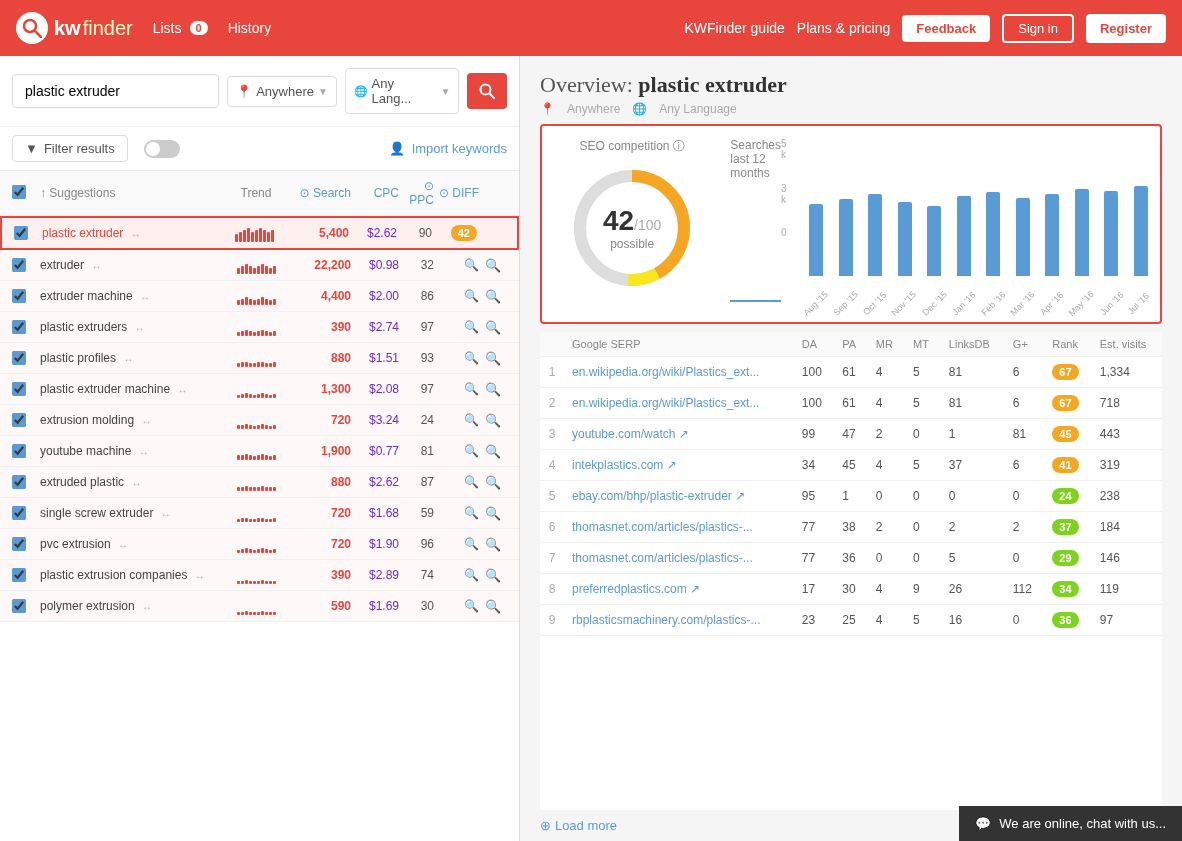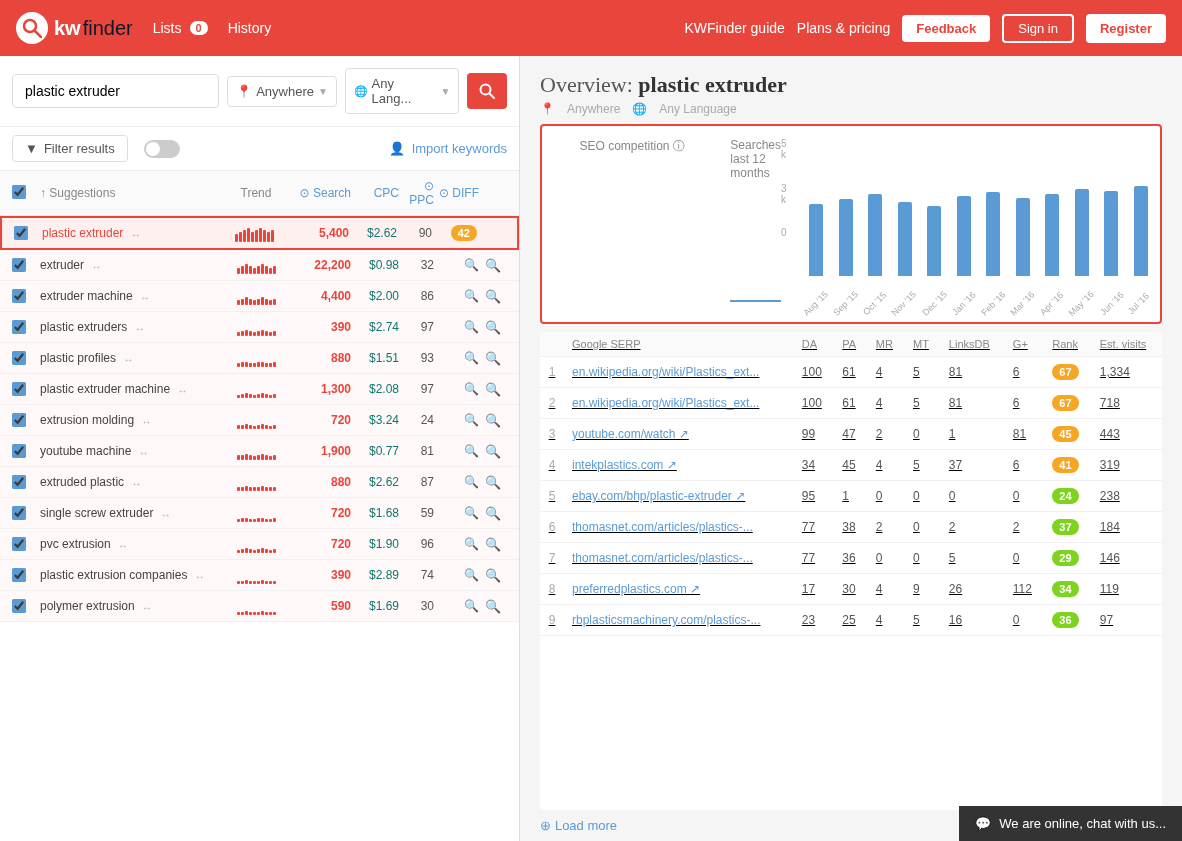--- a/index.html
+++ b/index.html
@@ -229,21 +229,21 @@
       border-bottom: 1px solid #f0f0f0;
       font-size: 12px;
     }
     .keyword-row.selected { background: #fff8f8; }
     .keyword-row.highlighted { border: 2px solid #e8453c; background: #fff0f0; }
     .kw-check { width: 28px; display: flex; align-items: center; }
     .kw-name { flex: 1; min-width: 0; color: #444; }
     .kw-name a { color: #e8453c; text-decoration: none; font-weight: 500; }
     .kw-trend { width: 70px; display: flex; align-items: center; justify-content: center; gap: 2px; }
     .kw-search { width: 60px; text-align: right; color: #e8453c; font-weight: bold; }
-    .kw-cpc { width: 48px; text-align: right; color: #0f766e; }
+    .kw-cpc { width: 48px; text-align: right; color: #6d28d9; }
     .kw-ppc { width: 35px; text-align: right; color: #555; }
     .kw-diff { width: 45px; text-align: right; }
     .kw-action { width: 28px; text-align: center; color: #aaa; cursor: pointer; }
 
     .diff-badge {
       display: inline-block;
       padding: 2px 7px;
       border-radius: 10px;
       color: white;
       font-size: 11px;
@@ -390,21 +390,20 @@
       height: 100px;
     }
 
     
     .serp-section {
       margin: 8px 20px 0;
       flex: 1;
       overflow-y: auto;
       background: white;
       border-radius: 4px;
-      text-decoration: underline;
     }
     .serp-table {
       width: 100%;
       border-collapse: collapse;
       font-size: 12px;
     }
     .serp-table th {
       background: #fafafa;
       padding: 6px 8px;
       text-align: left;
@@ -481,21 +480,21 @@
 
 <header class="header">
   <div class="logo">
     <div class="logo-icon">
       <svg width="20" height="20" viewBox="0 0 20 20">
         <circle cx="8" cy="8" r="6" fill="none" stroke="#e8453c" stroke-width="2.5"></circle>
         <line x1="13" y1="13" x2="19" y2="19" stroke="#e8453c" stroke-width="2.5" stroke-linecap="round"></line>
       </svg>
     </div>
     <span style="color:white;font-weight:900;font-size:20px;">kw</span>
-      <span style="color:#0f172a;font-weight:300;font-size:20px;">finder</span>
+      <span style="color:#fef9c3;font-weight:300;font-size:20px;">finder</span>
   </div>
 
   <div class="header-nav">
     <span>Lists</span>
     <span class="badge">0</span>
   </div>
 
   <div class="header-nav">
     <span>History</span>
   </div>
@@ -967,20 +966,38 @@
         <span>Anywhere</span>
         <span>🌐</span>
         <span>Any Language</span>
       </div>
     </div>
 
     <div class="chart-container">
 
       <div class="seo-competition">
         <div class="seo-title">SEO competition ⓘ</div>
+        <div class="donut-container">
+          <svg class="donut-svg" viewBox="0 0 130 130">
+
+            <circle cx="65" cy="65" r="52" fill="none" stroke="#eee" stroke-width="12"></circle>
+
+            <circle cx="65" cy="65" r="52" fill="none" stroke="#ddd" stroke-width="12" stroke-dasharray="327" stroke-dashoffset="0" transform="rotate(-90 65 65)"></circle>
+
+            <circle cx="65" cy="65" r="52" fill="none" stroke="#f5a623" stroke-width="12" stroke-dasharray="137 190" transform="rotate(-90 65 65)"></circle>
+
+            <circle cx="65" cy="65" r="52" fill="none" stroke="#f8e71c" stroke-width="12" stroke-dasharray="30 297" stroke-dashoffset="-137" transform="rotate(-90 65 65)"></circle>
+          </svg>
+          <div class="donut-center">
+            <div>
+              <span style="font-size:28px;font-weight:bold;color:#333;">42</span><span style="font-size:14px;color:#aaa;">/100</span>
+            </div>
+            <div style="font-size:12px;color:#888;">possible</div>
+          </div>
+        </div>
       </div>
 
       <div class="searches-chart">
         <div class="searches-title">Searches last 12 months</div>
         <div style="display:flex;flex:1;gap:4px;">
           <div class="y-labels" id="y-labels">
               <div>5 k</div>
               <div>3 k</div>
               <div>0</div>
             </div>

